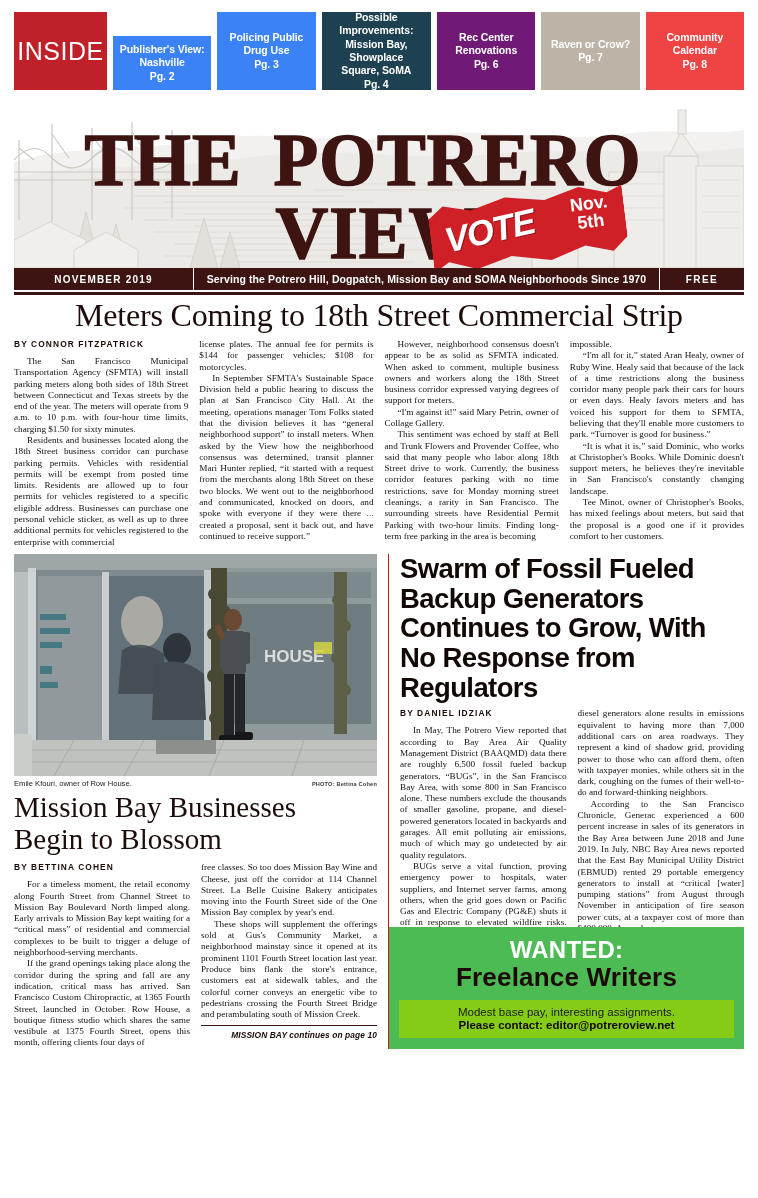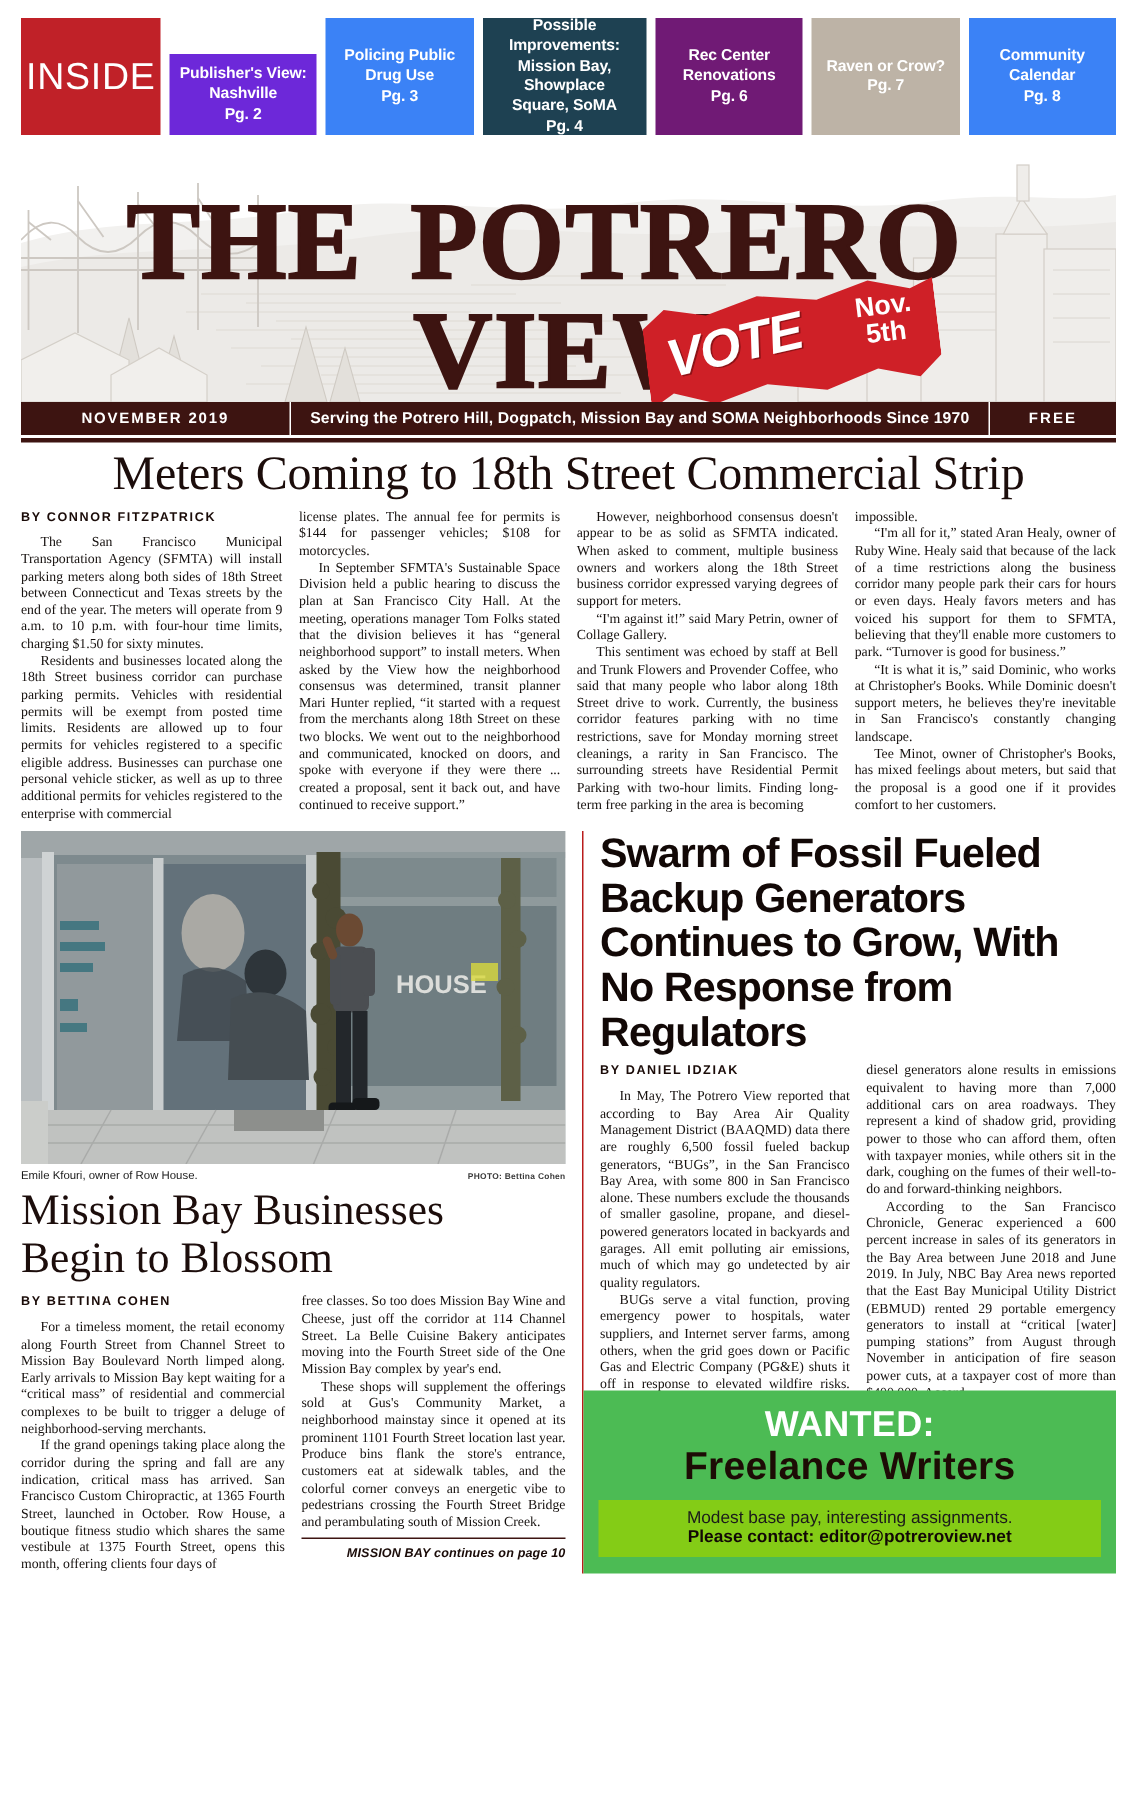--- a/index.html
+++ b/index.html
@@ -224,38 +224,38 @@
   .ad-sub1 { font-family:"Liberation Sans", sans-serif; font-size:11.5px; color:#1b1b1b; }
   .ad-sub2 { font-family:"Liberation Sans", sans-serif; font-weight:bold; font-size:11.5px; color:#120806; margin-top:1px; }
 </style>
 </head>
 <body>
 
 <div class="page">
 
   <div class="inside-banner">
     <div class="inside-cell label" style="background: rgb(192, 33, 40);">INSIDE</div>
-    <div class="inside-cell" style="background: #6d28d9; white-space: pre-line; margin-top: 24px;">Publisher's View:
+    <div class="inside-cell" style="background: #3b82f6; white-space: pre-line; margin-top: 24px;">Publisher's View:
 Nashville
 Pg. 2</div>
     <div class="inside-cell" style="background: #3b82f6; white-space: pre-line;">Policing Public
 Drug Use
 Pg. 3</div>
     <div class="inside-cell wide" style="background: rgb(30, 65, 82); white-space: pre-line;">Possible
 Improvements:
 Mission Bay,
 Showplace
 Square, SoMA
 Pg. 4</div>
     <div class="inside-cell" style="background: #701a75; white-space: pre-line;">Rec Center
 Renovations
 Pg. 6</div>
     <div class="inside-cell" style="background: rgb(189, 179, 166); white-space: pre-line;">Raven or Crow?
 Pg. 7</div>
-    <div class="inside-cell" style="background: #3b82f6; white-space: pre-line;">Community
+    <div class="inside-cell" style="background: #ef4444; white-space: pre-line;">Community
 Calendar
 Pg. 8</div>
   </div>
 
   <div class="masthead">
     <svg class="art" viewBox="0 0 730 168" preserveAspectRatio="none">
       <rect width="730" height="168" fill="#ffffff"></rect>
 
       <path d="M0 62 C60 44 120 52 190 40 C260 28 330 46 400 36 C470 26 540 44 610 34 C660 27 700 36 730 30 L730 168 L0 168 Z" fill="#f2f1ef"></path>
       <path d="M0 78 C70 62 150 70 230 58 C320 45 400 62 480 54 C560 46 650 56 730 48 L730 168 L0 168 Z" fill="#eceae7"></path>

